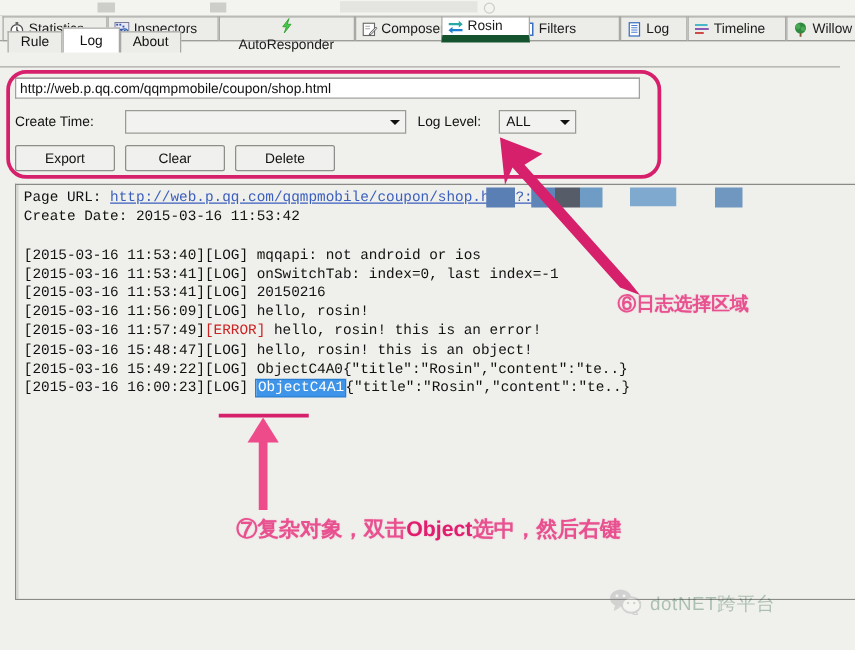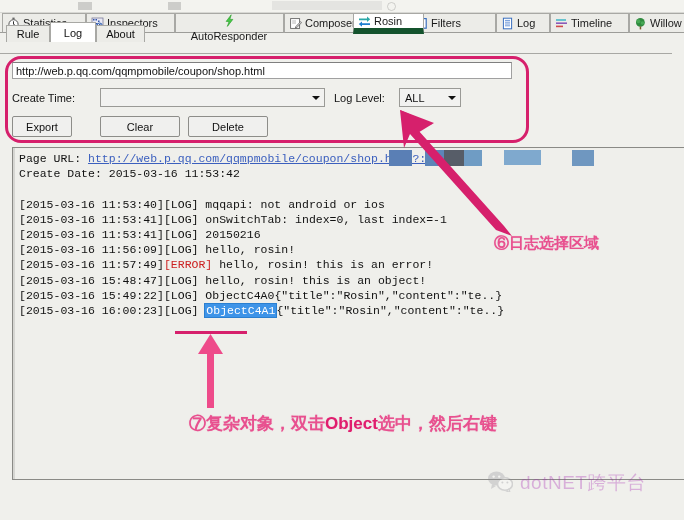--- a/index.html
+++ b/index.html
@@ -171,21 +171,21 @@
   #anno7 b { color: #e01d6e; }
 
   .arrow { position: absolute; }
 
   
   .watermark {
     position: absolute; left: 487px; top: 470px;
     display: flex; align-items: center; gap: 7px;
     opacity: .30;
   }
-  .wm-text { font-size: 19px; color: #a21caf; letter-spacing: .5px; }
+  .wm-text { font-size: 15px; color: #14532d; letter-spacing: .5px; }
 </style>
 </head>
 <body>
 
 <div id="app">
 
   <div class="toolbar-sliver">
     <div class="sliver-mark" style="left:78px;top:2px;width:14px;height:8px;"></div>
     <div class="sliver-mark" style="left:168px;top:2px;width:13px;height:8px;"></div>
     <div class="sliver-mark" style="left:272px;top:1px;width:110px;height:9px;background:#dcdcd8;"></div>
@@ -330,21 +330,21 @@
     <span class="lbl" style="left:322px;top:0px;">Log Level:</span>
     <div class="combo" style="left:387px;top:0px;width:62px;">
       <span>ALL</span>
       <span class="arrowbox">
           <span class="caret"></span>
         </span>
     </div>
   </div>
 
   <div class="btn-row">
-    <div class="btn" style="left:0px;width:60px;">
+    <div class="btn" style="left:0px;width:80px;">
       <span>Export</span>
     </div>
     <div class="btn" style="left:88px;width:80px;">
       <span>Clear</span>
     </div>
     <div class="btn" style="left:176px;width:80px;">
       <span>Delete</span>
     </div>
   </div>
 

